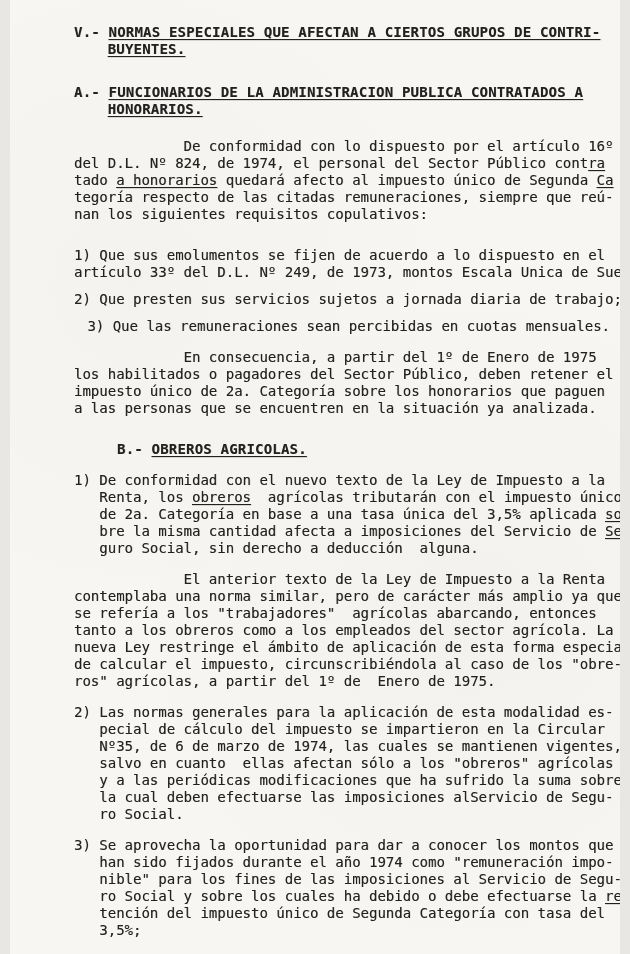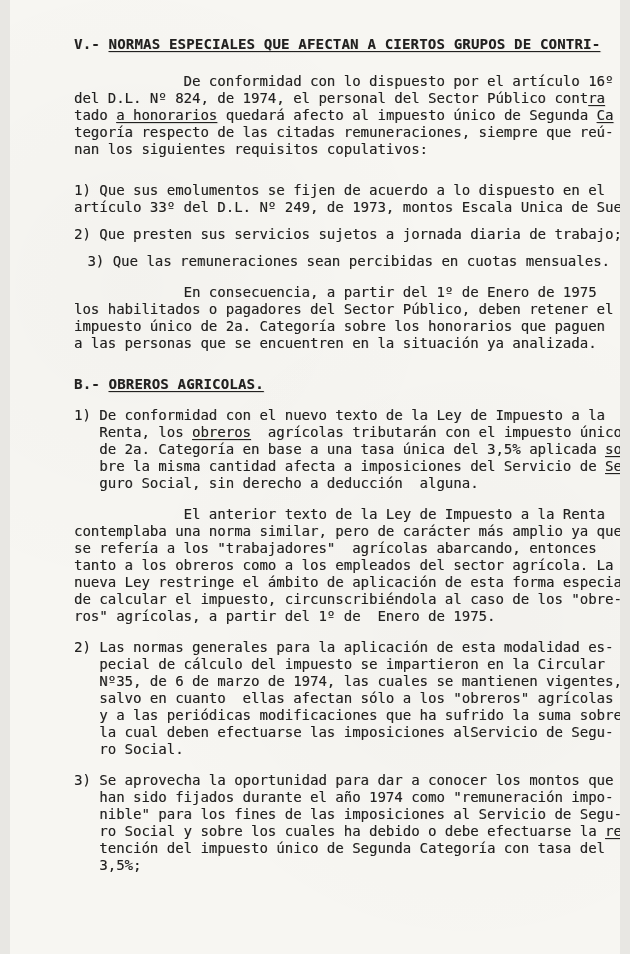--- a/index.html
+++ b/index.html
@@ -11,41 +11,42 @@
     position: relative;
     width: 610px;
     height: 954px;
     margin: 0 auto;
     background: #f7f6f2;
     background-image:
       radial-gradient(circle at 20% 30%, rgba(0,0,0,0.015), transparent 40%),
       radial-gradient(circle at 75% 65%, rgba(0,0,0,0.02), transparent 45%);
     overflow: hidden;
     box-sizing: border-box;
-    padding: 36px 10px 10px 64px;
+    padding: 24px 10px 10px 64px;
     font-family: "DejaVu Sans Mono", "Liberation Mono", monospace;
     font-size: 14px;
     line-height: 17px;
     color: #222120;
     text-shadow: 0.4px 0.4px 0 rgba(20,20,20,0.35);
   }
   .block { white-space: pre-wrap; }
   .line { min-height: 17px; white-space: pre; }
   .u { text-decoration: underline; text-underline-offset: 2px; }
   .b { font-weight: bold; }
   .heading .line { letter-spacing: 0.2px; }
 </style>
 </head>
 <body>
 
 <div class="page">
-    <div class="block heading" style="margin-top: 0px;"><div class="line"><span class="b">V.- </span><span class="u b">NORMAS ESPECIALES QUE AFECTAN A CIERTOS GRUPOS DE CONTRI-</span></div></div>
+    <div class="block heading" style="margin-top: 0px;"><div class="line"><span class="b">V.- </span><span class="u b">NORMAS ESPECIALES QUE AFECTAN A CIERTOS GRUPOS DE CONTRI-</span></div><div class="line" style="padding-left: 4ch;"><span class="u b">BUYENTES.</span></div></div>
+    <div class="block heading" style="margin-top: 26px;"><div class="line"><span class="b">A.- </span><span class="u b">FUNCIONARIOS DE LA ADMINISTRACION PUBLICA CONTRATADOS A</span></div><div class="line" style="padding-left: 4ch;"><span class="u b">HONORARIOS.</span></div></div>
     <div class="block paragraph" style="margin-top: 20px;"><div class="line" style="padding-left: 13ch;"><span>De conformidad con lo dispuesto por el artículo 16º</span></div><div class="line"><span>del D.L. Nº 824, de 1974, el personal del Sector Público cont</span><span class="u">ra</span></div><div class="line"><span>tado </span><span class="u">a honorarios</span><span> quedará afecto al impuesto único de Segunda </span><span class="u">Ca</span></div><div class="line"><span>tegoría respecto de las citadas remuneraciones, siempre que reú-</span></div><div class="line"><span>nan los siguientes requisitos copulativos:</span></div></div>
     <div class="block paragraph" style="margin-top: 24px;"><div class="line"><span>1) Que sus emolumentos se fijen de acuerdo a lo dispuesto en el</span></div><div class="line"><span>artículo 33º del D.L. Nº 249, de 1973, montos Escala Unica de Sue</span><span class="u">l</span></div></div>
     <div class="block paragraph" style="margin-top: 10px; text-align: right;"><div class="line"><span>2) Que presten sus servicios sujetos a jornada diaria de trabajo;</span></div></div>
     <div class="block paragraph" style="margin-top: 10px; text-align: right;"><div class="line"><span>3) Que las remuneraciones sean percibidas en cuotas mensuales.</span></div></div>
     <div class="block paragraph" style="margin-top: 14px;"><div class="line" style="padding-left: 13ch;"><span>En consecuencia, a partir del 1º de Enero de 1975</span></div><div class="line"><span>los habilitados o pagadores del Sector Público, deben retener el</span></div><div class="line"><span>impuesto único de 2a. Categoría sobre los honorarios que paguen</span></div><div class="line"><span>a las personas que se encuentren en la situación ya analizada.</span></div></div>
-    <div class="block heading" style="margin-top: 24px;"><div class="line"><span class="b">B.- </span><span class="u b">OBREROS AGRICOLAS.</span></div></div>
+    <div class="block heading" style="margin-top: 24px; margin-left: 43px;"><div class="line"><span class="b">B.- </span><span class="u b">OBREROS AGRICOLAS.</span></div></div>
     <div class="block paragraph" style="margin-top: 14px;"><div class="line"><span>1) De conformidad con el nuevo texto de la Ley de Impuesto a la</span></div><div class="line" style="padding-left: 3ch;"><span>Renta, los </span><span class="u">obreros</span><span>  agrícolas tributarán con el impuesto único</span></div><div class="line" style="padding-left: 3ch;"><span>de 2a. Categoría en base a una tasa única del 3,5% aplicada </span><span class="u">so</span></div><div class="line" style="padding-left: 3ch;"><span>bre la misma cantidad afecta a imposiciones del Servicio de </span><span class="u">Se</span></div><div class="line" style="padding-left: 3ch;"><span>guro Social, sin derecho a deducción  alguna.</span></div></div>
     <div class="block paragraph" style="margin-top: 14px;"><div class="line" style="padding-left: 13ch;"><span>El anterior texto de la Ley de Impuesto a la Renta</span></div><div class="line"><span>contemplaba una norma similar, pero de carácter más amplio ya que</span></div><div class="line"><span>se refería a los "trabajadores"  agrícolas abarcando, entonces</span></div><div class="line"><span>tanto a los obreros como a los empleados del sector agrícola. La</span></div><div class="line"><span>nueva Ley restringe el ámbito de aplicación de esta forma especial</span></div><div class="line"><span>de calcular el impuesto, circunscribiéndola al caso de los "obre-</span></div><div class="line"><span>ros" agrícolas, a partir del 1º de  Enero de 1975.</span></div></div>
     <div class="block paragraph" style="margin-top: 14px;"><div class="line"><span>2) Las normas generales para la aplicación de esta modalidad es-</span></div><div class="line" style="padding-left: 3ch;"><span>pecial de cálculo del impuesto se impartieron en la Circular</span></div><div class="line" style="padding-left: 3ch;"><span>Nº35, de 6 de marzo de 1974, las cuales se mantienen vigentes,</span></div><div class="line" style="padding-left: 3ch;"><span>salvo en cuanto  ellas afectan sólo a los "obreros" agrícolas</span></div><div class="line" style="padding-left: 3ch;"><span>y a las periódicas modificaciones que ha sufrido la suma sobre</span></div><div class="line" style="padding-left: 3ch;"><span>la cual deben efectuarse las imposiciones alServicio de Segu-</span></div><div class="line" style="padding-left: 3ch;"><span>ro Social.</span></div></div>
     <div class="block paragraph" style="margin-top: 14px;"><div class="line"><span>3) Se aprovecha la oportunidad para dar a conocer los montos que</span></div><div class="line" style="padding-left: 3ch;"><span>han sido fijados durante el año 1974 como "remuneración impo-</span></div><div class="line" style="padding-left: 3ch;"><span>nible" para los fines de las imposiciones al Servicio de Segu-</span></div><div class="line" style="padding-left: 3ch;"><span>ro Social y sobre los cuales ha debido o debe efectuarse la </span><span class="u">re</span></div><div class="line" style="padding-left: 3ch;"><span>tención del impuesto único de Segunda Categoría con tasa del</span></div><div class="line" style="padding-left: 3ch;"><span>3,5%;</span></div></div>
   </div>
 
 </body></html>

